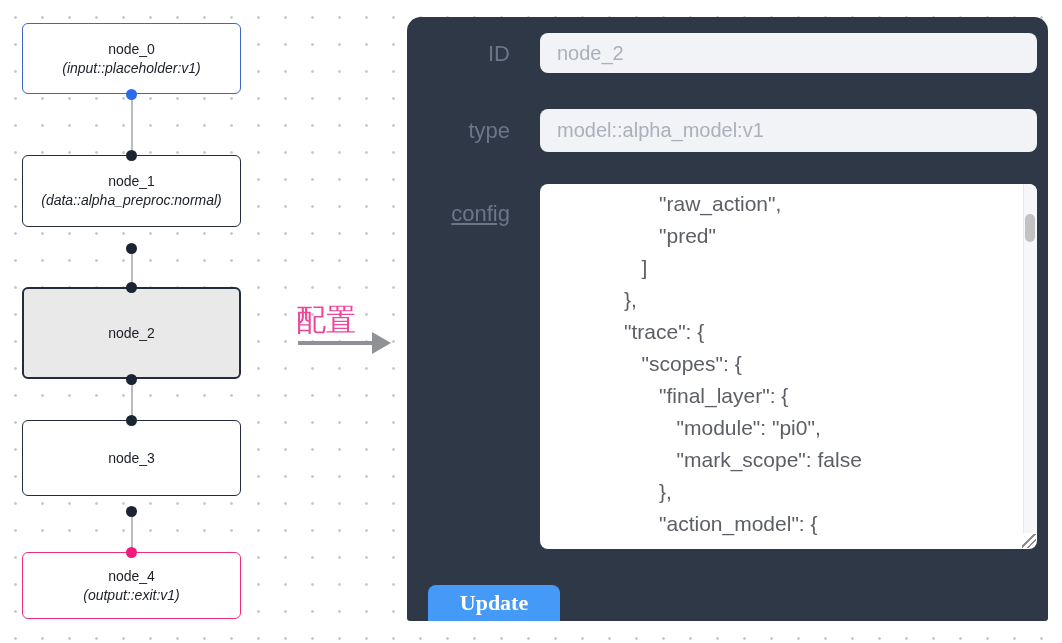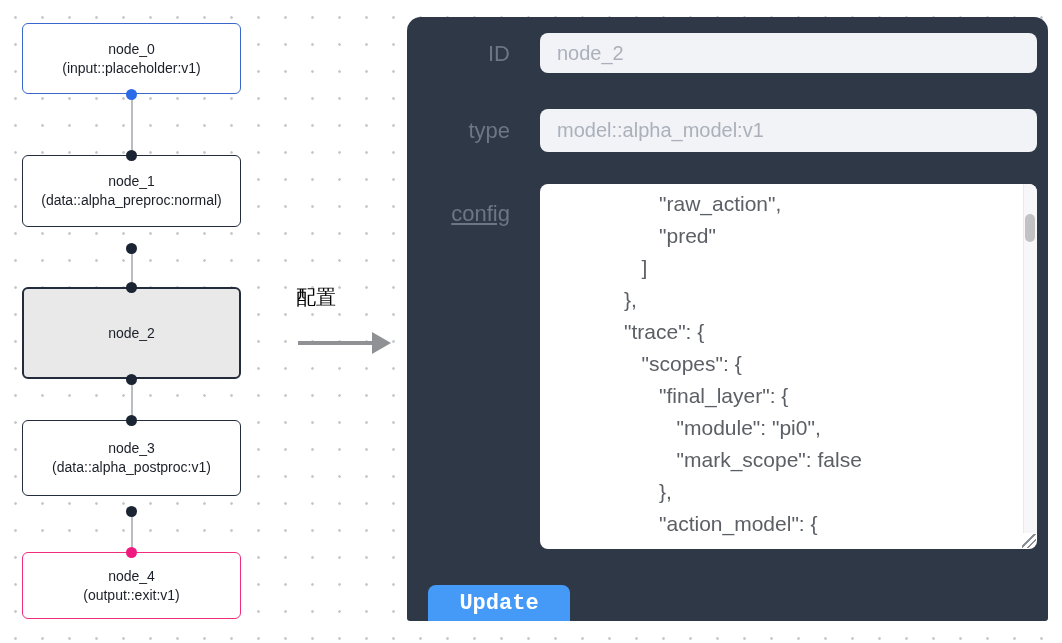--- a/index.html
+++ b/index.html
@@ -25,21 +25,21 @@
     display: flex;
     flex-direction: column;
     align-items: center;
     justify-content: center;
     text-align: right;
     font-size: 14px;
     line-height: 19px;
     color: #1b1f27;
     padding: 2px 10px;
   }
-  .node .sub { word-break: break-all; }
+  .node .sub { word-break: break-all; font-style: italic; }
   .node.blue   { border-color: #3a67c9; }
   .node.pink   { border-color: #ee2d7b; }
   .node.selected { background: #e9e9ea; border-width: 2px; }
 
   .edge {
     position: absolute;
     left: 130.5px;
     width: 2px;
     background: #b9bcc0;
   }
@@ -51,24 +51,24 @@
     border-radius: 50%;
     background: #1b2433;
   }
   .port.blue { background: #2c6ce8; }
   .port.pink { background: #f01980; }
 
   
   .anno-text {
     position: absolute;
     left: 296px;
-    top: 284px;
-    font-size: 20px;
+    top: 300px;
+    font-size: 30px;
     font-weight: 500;
-    color: #000000;
+    color: #ec4899;
   }
   .anno-arrow-line {
     position: absolute;
     left: 298px;
     top: 341px;
     width: 76px;
     height: 4px;
     background: #8f9194;
   }
   .anno-arrow-head {
@@ -157,27 +157,27 @@
     background:
       linear-gradient(135deg,
         transparent 42%, #8a8f96 42%, #8a8f96 50%,
         transparent 50%, transparent 66%,
         #8a8f96 66%, #8a8f96 74%, transparent 74%);
   }
   .update-btn {
     position: absolute;
     left: 21px;
     top: 568px;
-    width: 142px;
+    width: 132px;
     height: 36px;
     border: none;
     border-radius: 8px 8px 0 0;
     background: #459af7;
     color: #ffffff;
-    font-family: Liberation Mono, monospace;
+    font-family: Liberation Serif, serif;
     font-size: 22px;
     font-weight: 600;
     cursor: pointer;
   }
 </style>
 </head>
 <body>
 
 <div class="node blue" style="top:23px;height:71px;">
   <div>node_0</div>
@@ -194,21 +194,20 @@
 <div class="edge" style="top:248px;height:39px;"></div>
 
 <div class="node selected" style="top:287px;height:92px;">
   <div>node_2</div>
 </div>
 
 <div class="edge" style="top:379px;height:41px;"></div>
 
 <div class="node" style="top:420px;height:76px;">
   <div>node_3</div>
-  <div class="sub">(data::alpha_postproc:v1)</div>
 </div>
 
 <div class="edge" style="top:511px;height:41px;"></div>
 
 <div class="node pink" style="top:552px;height:67px;">
   <div>node_4</div>
   <div class="sub">(output::exit:v1)</div>
 </div>
 
 <div class="port blue" style="top:88.5px;"></div>

